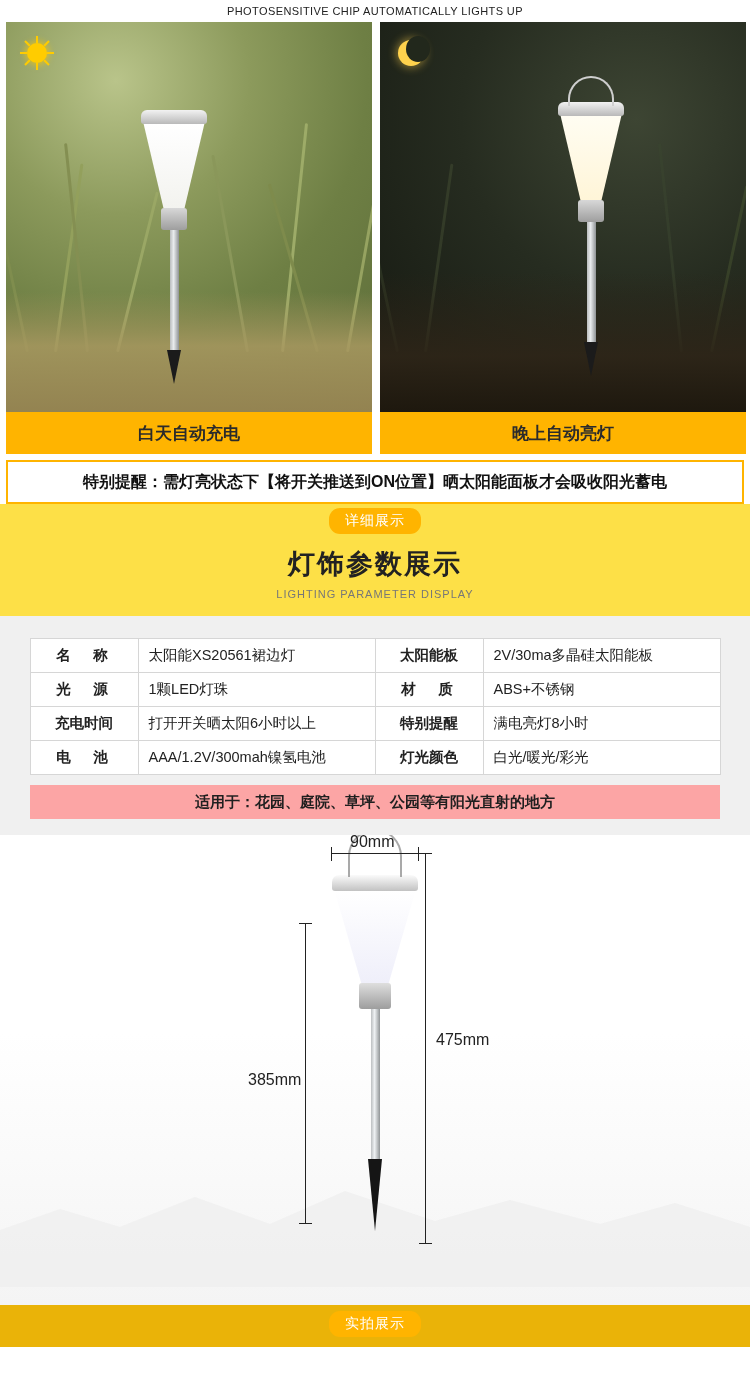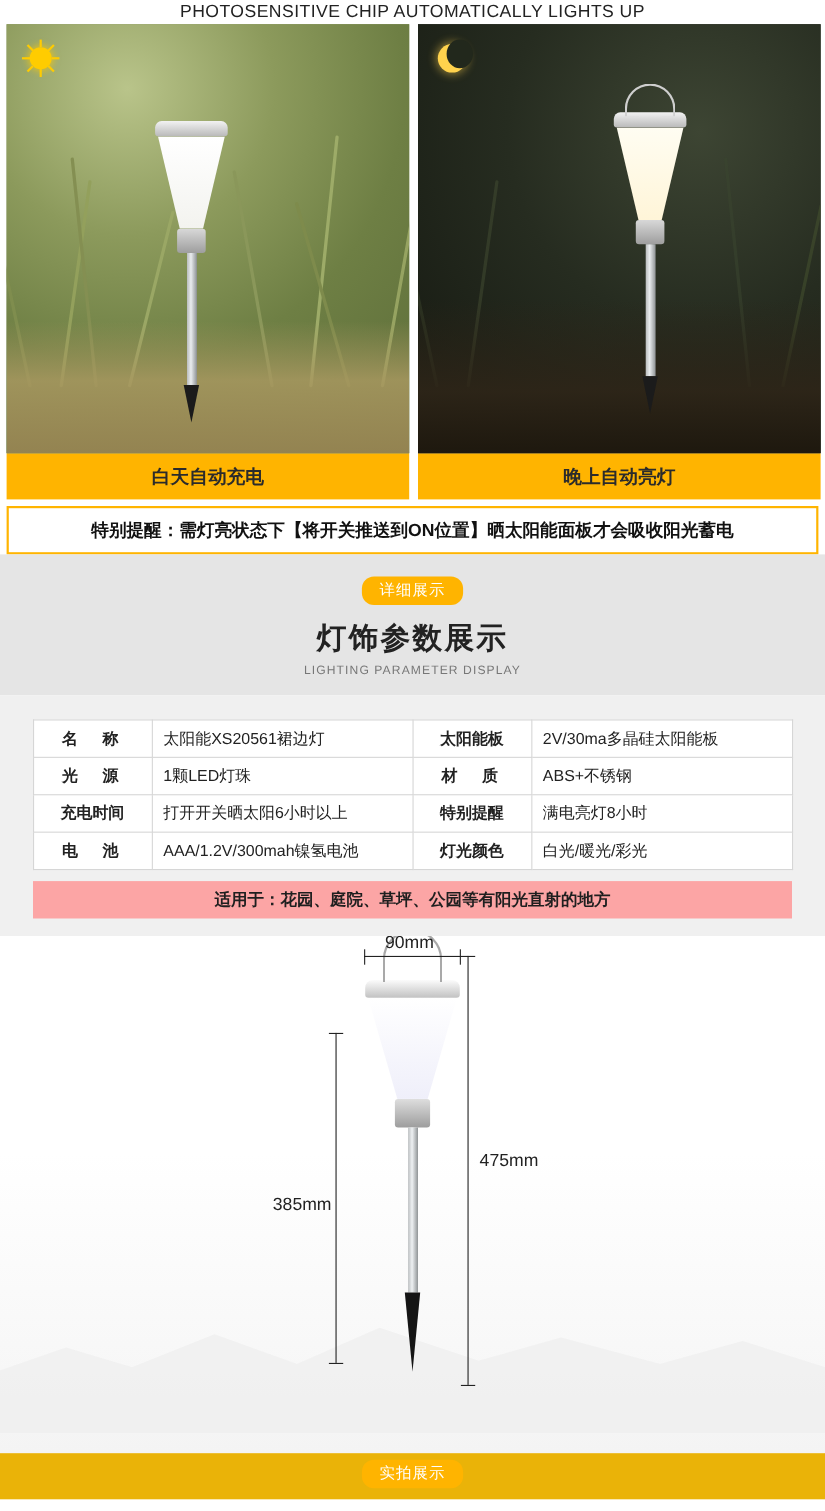--- a/index.html
+++ b/index.html
@@ -15,21 +15,21 @@
     background: #ffffff;
     overflow: hidden;
   }
 
   
   .top-caption {
     height: 22px;
     display: flex;
     align-items: center;
     justify-content: center;
-    font-size: 16px;
+    font-size: 11px;
     letter-spacing: 0.4px;
     color: #222;
     background: #fff;
   }
 
   
   .photo-row {
     display: flex;
     gap: 8px;
     padding: 0 6px;
@@ -163,23 +163,23 @@
     height: 44px;
     border: 2px solid #ffb400;
     display: flex; align-items: center; justify-content: center;
     font-size: 16px; font-weight: bold; color: #111;
     background: #fff;
     white-space: nowrap;
   }
 
   
   .section-head {
-    padding: 20px 0 16px 0;
+    padding: 4px 0 16px 0;
     text-align: center;
-    background: #e5e5e5;
+    background: #fde047;
   }
   .pill {
     display: inline-block;
     background: #ffb400;
     color: #fff;
     font-size: 14px;
     padding: 4px 16px;
     border-radius: 11px;
     letter-spacing: 1px;
   }

